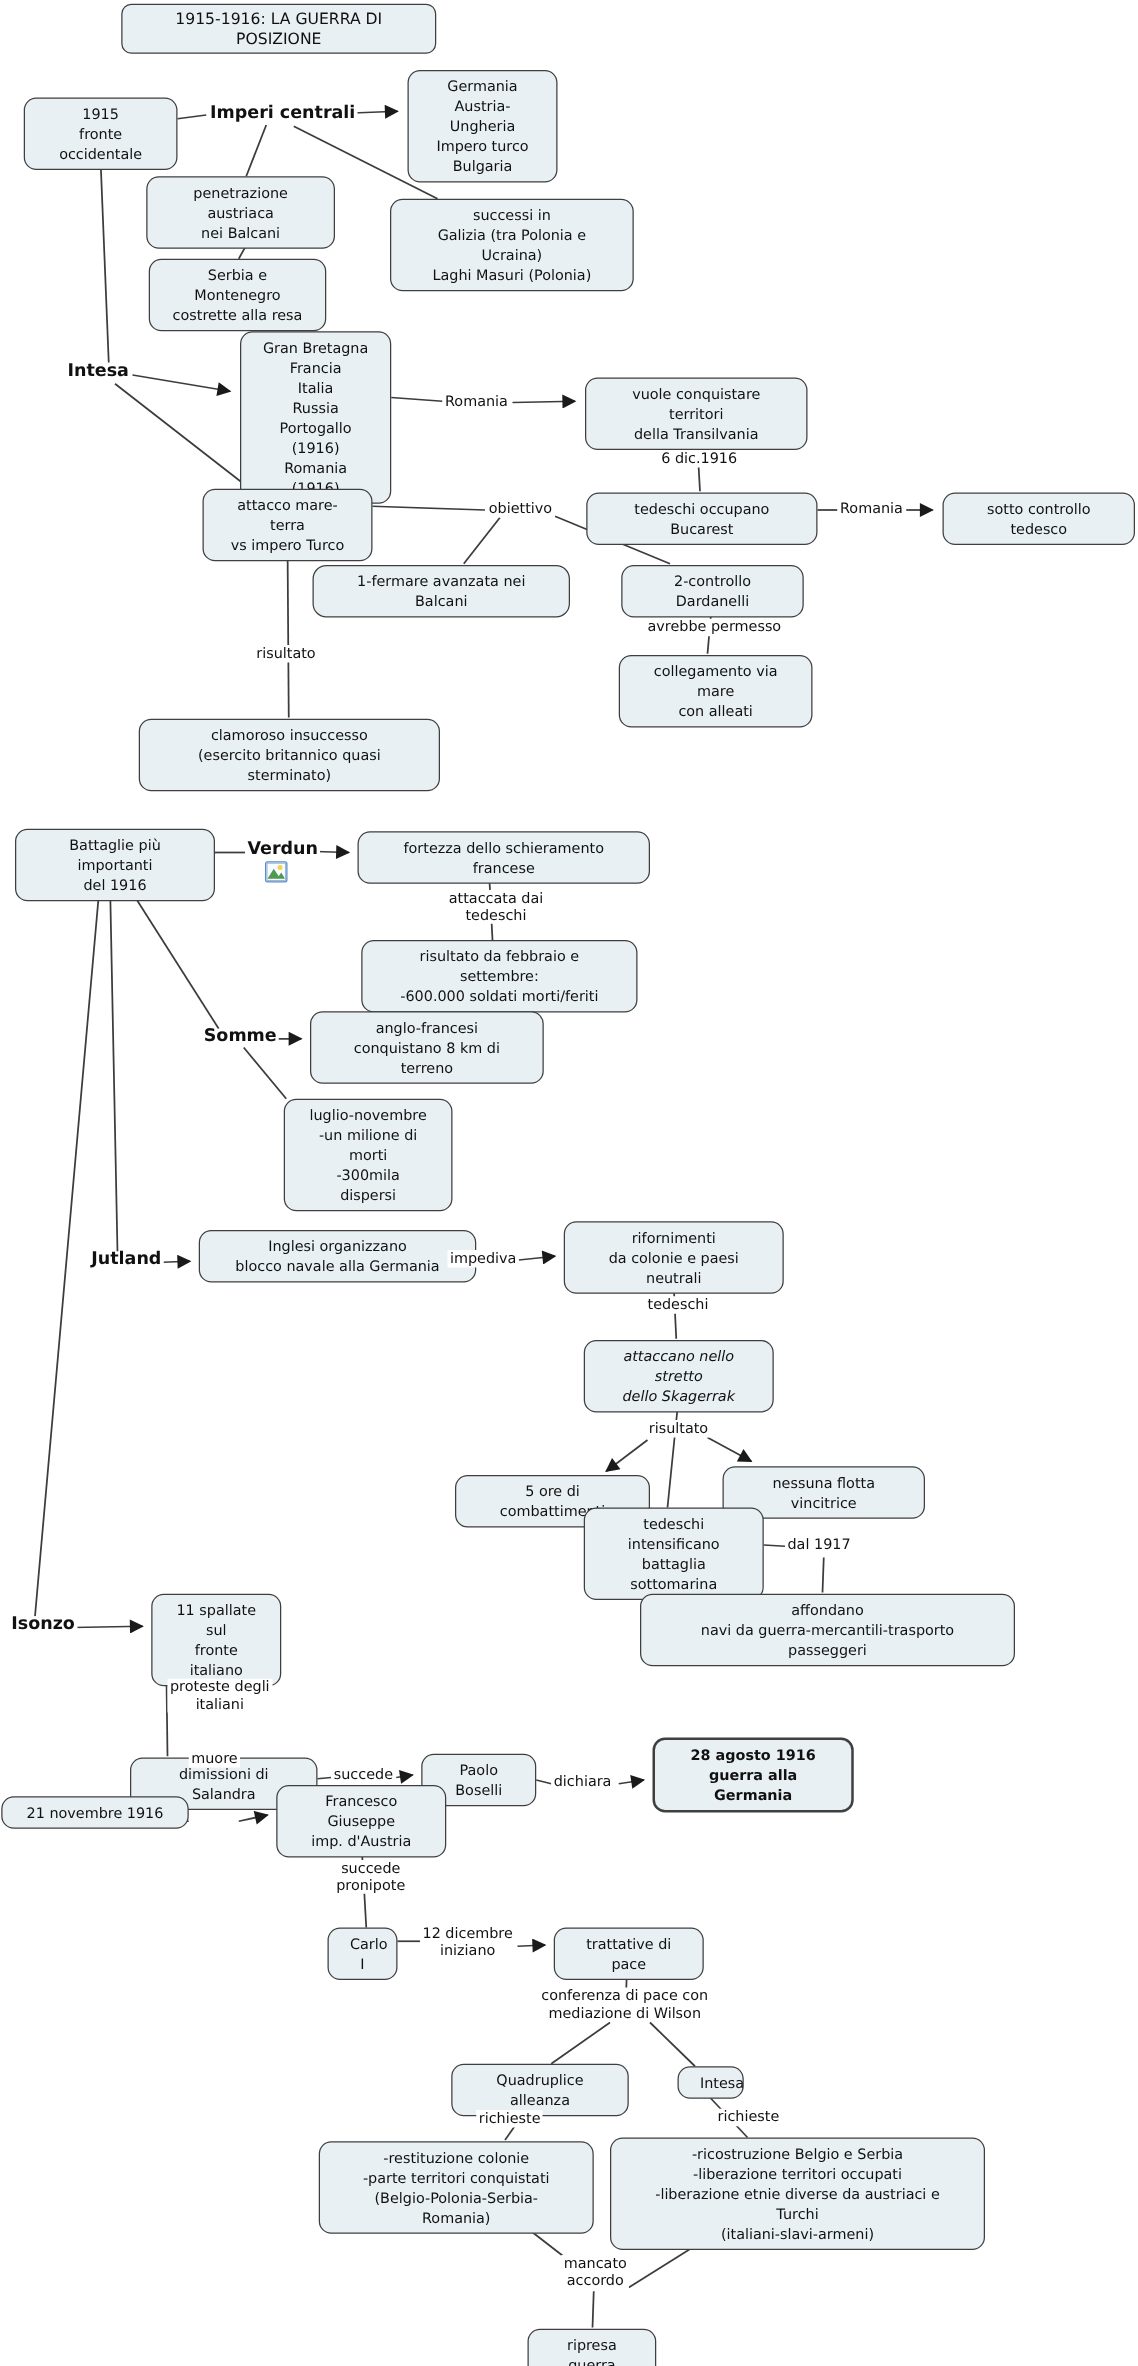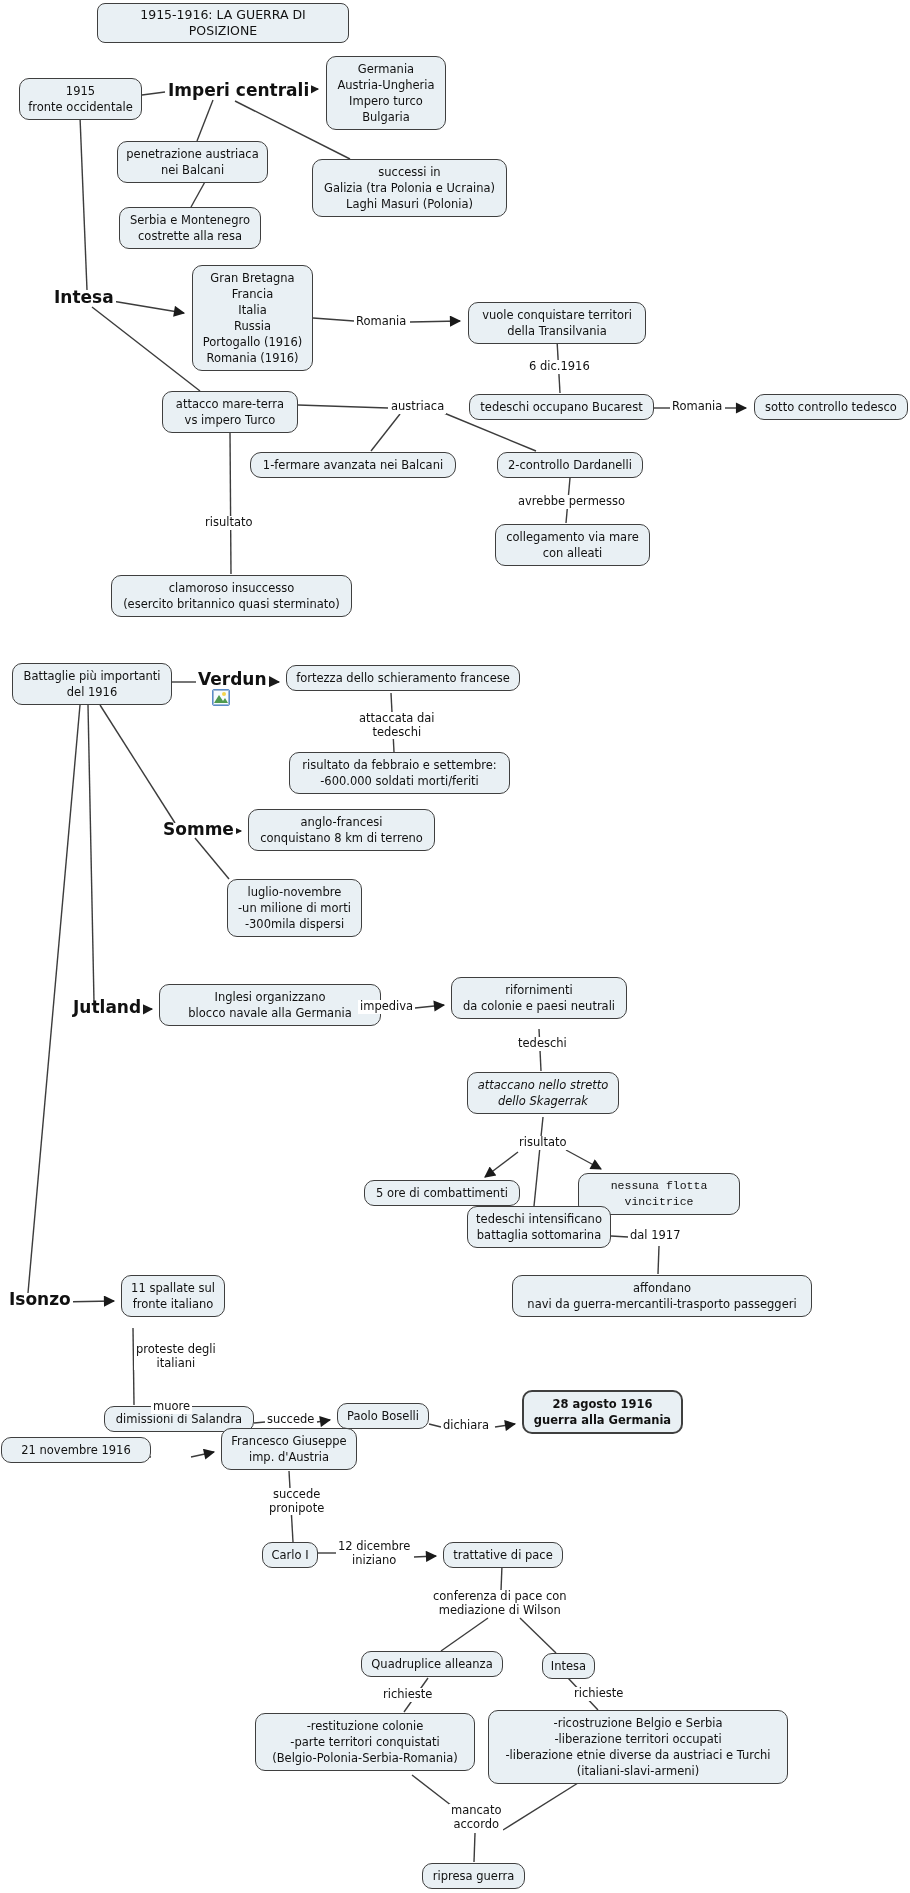--- a/index.html
+++ b/index.html
@@ -7,29 +7,29 @@
     position:relative; width:910px; height:1893px;
     background:#ffffff; overflow:hidden;
     font-family:"DejaVu Sans","Liberation Sans",sans-serif;
     color:#111;
   }
   #wires { position:absolute; left:0; top:0; width:910px; height:1893px; }
   .node {
     position:absolute; box-sizing:border-box;
     background:#e9f0f4; border:1px solid #3f3f3f; border-radius:10px;
     font-size:11.5px; line-height:16px; text-align:center;
-    padding:4px 7px; white-space:pre-line; color:#111;
+    padding:4px 17px; white-space:pre-line; color:#111;
   }
   .node.thick { border-width:2px; font-weight:bold; }
   .lbl {
     position:absolute; box-sizing:border-box;
     background:#ffffff; font-size:11.5px; line-height:13.5px;
     text-align:center; white-space:pre-line; padding:0 2px; color:#111;
   }
-  .lbl.bold { font-weight:bold; font-size:17px; }
+  .lbl.bold { font-weight:bold; font-size:14px; }
   .title { font-size:12.5px; border-radius:8px; padding:3px 8px; }
   #verdun-icon {
     position:absolute; left:212px; top:689px; width:18px; height:17px;
     border:1px solid #5b8bc9; background:#eef4fb; box-sizing:border-box;
     border-radius:2px;
   }
 </style>
 </head>
 <body>
 
@@ -141,21 +141,21 @@
   <div class="node" style="left:227px;top:879px;width:135px;">luglio-novembre
 -un milione di morti
 -300mila dispersi</div>
   <div class="node" style="left:159px;top:984px;width:222px;">Inglesi organizzano
 blocco navale alla Germania</div>
   <div class="node" style="left:451px;top:977px;width:176px;">rifornimenti
 da colonie e paesi neutrali</div>
   <div class="node" style="left:467px;top:1072px;width:152px;font-style:italic;">attaccano nello stretto
 dello Skagerrak</div>
   <div class="node" style="left:364px;top:1180px;width:156px;">5 ore di combattimenti</div>
-  <div class="node" style="left:578px;top:1173px;width:162px;font-family:Liberation Mono, monospace;">nessuna flotta vincitrice</div>
+  <div class="node" style="left:578px;top:1173px;width:162px;">nessuna flotta vincitrice</div>
   <div class="node" style="left:467px;top:1206px;width:144px;">tedeschi intensificano
 battaglia sottomarina</div>
   <div class="node" style="left:512px;top:1275px;width:300px;">affondano
 navi da guerra-mercantili-trasporto passeggeri</div>
   <div class="node" style="left:121px;top:1275px;width:104px;">11 spallate sul
 fronte italiano</div>
   <div class="node" style="left:104px;top:1406px;width:150px;">dimissioni di Salandra</div>
   <div class="node" style="left:337px;top:1403px;width:92px;">Paolo Boselli</div>
   <div class="node thick" style="left:522px;top:1390px;width:161px;">28 agosto 1916
 guerra alla Germania</div>
@@ -173,21 +173,21 @@
 -liberazione territori occupati
 -liberazione etnie diverse da austriaci e Turchi
 (italiani-slavi-armeni)</div>
   <div class="node" style="left:422px;top:1863px;width:103px;">ripresa guerra</div>
 
   <div class="lbl bold" style="left:166px;top:84px;">Imperi centrali</div>
   <div class="lbl bold" style="left:52px;top:291px;">Intesa</div>
   <div class="lbl" style="left:354px;top:315px;">Romania</div>
   <div class="lbl" style="left:527px;top:360px;">6 dic.1916</div>
   <div class="lbl" style="left:670px;top:400px;">Romania</div>
-  <div class="lbl" style="left:389px;top:400px;">austriaca</div>
+  <div class="lbl" style="left:389px;top:400px;">obiettivo</div>
   <div class="lbl" style="left:516px;top:495px;">avrebbe permesso</div>
   <div class="lbl" style="left:203px;top:516px;">risultato</div>
   <div class="lbl bold" style="left:196px;top:673px;">Verdun</div>
   <div class="lbl" style="left:357px;top:712px;">attaccata dai
 tedeschi</div>
   <div class="lbl bold" style="left:161px;top:823px;">Somme</div>
   <div class="lbl bold" style="left:71px;top:1001px;">Jutland</div>
   <div class="lbl" style="left:358px;top:1000px;">impediva</div>
   <div class="lbl" style="left:516px;top:1037px;">tedeschi</div>
   <div class="lbl" style="left:517px;top:1136px;">risultato</div>

